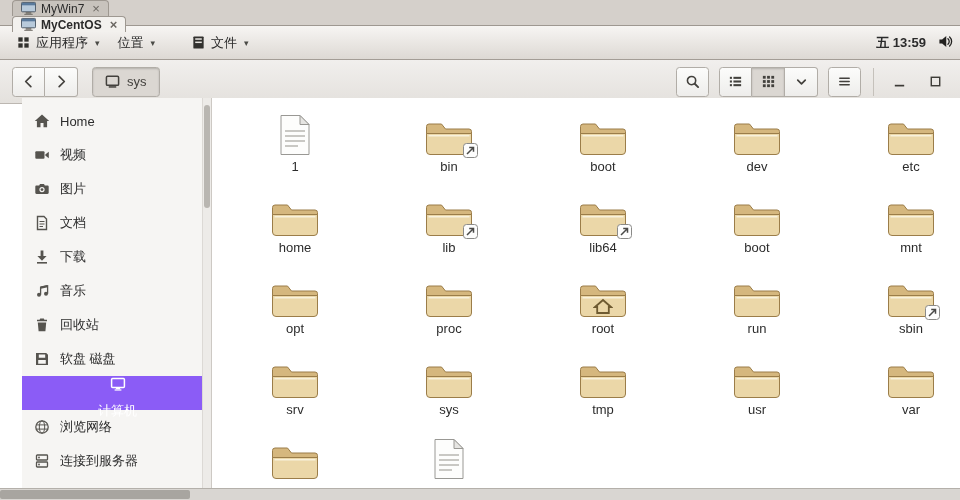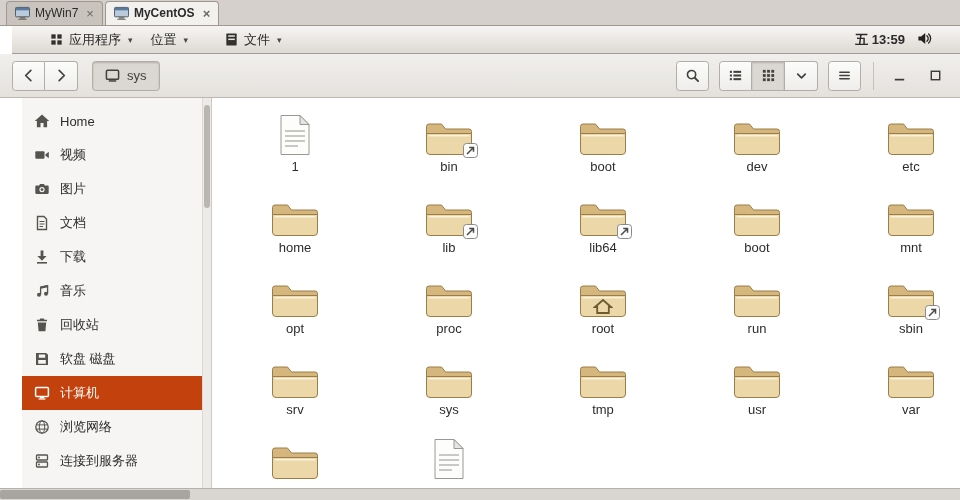--- a/index.html
+++ b/index.html
@@ -1,29 +1,29 @@
 <!DOCTYPE html>
 <html><head>
 <meta charset="utf-8">
 <style>
   * { margin:0; padding:0; box-sizing:border-box; }
   html,body { width:960px; height:500px; overflow:hidden; }
   body { font-family:"Liberation Sans","DejaVu Sans",sans-serif; background:#fff; position:relative; font-size:13px; color:#2b2b2b; }
 
   
-  .vm-tabbar { height:26px; background:#d5d0cb; border-bottom:1px solid #9e9891; display:flex; align-items:center; padding-left:6px; }
+  .vm-tabbar { height:26px; background:#d5d0cb; border-bottom:1px solid #9e9891; display:flex; align-items:flex-start; padding-left:12px;flex-direction:column; }
   .vm-tab { display:flex; align-items:center; gap:5px; height:24px; padding:0 8px; margin-right:2px;
             background:#c8c3bd; border:1px solid #9e9891; border-bottom:none; border-radius:4px 4px 0 0; font-size:12px; }
   .vm-tab.active { background:#f3f1ee; font-weight:bold; }
   .vm-tab-icon { width:15px; height:15px; display:block; }
   .vm-tab-close { font-size:13px; color:#6b6762; margin-left:3px; line-height:1; }
 
   
-  .gnome-topbar { height:28px; background:linear-gradient(#f7f5f3,#ddd9d4); border-bottom:1px solid #a39d96;
-                  display:flex; align-items:center; padding:0 28px;margin-left:12px; }
+  .gnome-topbar { height:34px; background:linear-gradient(#f7f5f3,#ddd9d4); border-bottom:1px solid #a39d96;
+                  display:flex; align-items:center; padding:0 7px; }
   .topbar-menus { display:flex; height:100%; }
   .menu-item { display:flex; align-items:center; gap:5px; padding:0 9px; height:100%; }
   .topbar-menus .menu-item:last-child { margin-left:18px; }
   .menu-icon { width:15px; height:15px; color:#32312e; }
   .menu-icon:empty { display:none; }
   .menu-caret { font-size:9px; color:#4a4a46; margin-left:2px; }
   .topbar-right { margin-left:auto; display:flex; gap:12px; }
   .clock { font-weight:bold; }
   .volume-icon { width:15px; height:15px; color:#22211f; display:block; }
 
@@ -45,21 +45,21 @@
   .win-btn { width:26px; height:26px; display:inline-flex; align-items:center; justify-content:center;
              background:none; border:none; color:#3c3a36; }
   .win-btn + .win-btn { margin-left:10px; }
 
   
   .fm-body { position:absolute; top:98px; left:0; right:0; bottom:12px; display:flex;padding-left:22px; }
 
   .sidebar { width:190px; background:#f6f5f3; border-right:1px solid #cdc9c4; position:relative; padding-top:6px; overflow:hidden; }
   .side-item { height:34px; display:flex; align-items:center; gap:10px; padding:0 10px 0 12px; color:#2d2d2d; }
   .side-icon { width:16px; height:16px; color:#56544f; flex:none; }
-  .side-item.selected { background:#c2410c; color:#fff; }
+  .side-item.selected { background:#8b5cf6; color:#fff;flex-direction:column; }
   .side-item.selected .side-icon { color:#fff; }
   .side-scrollbar { position:absolute; top:0; right:0; bottom:0; width:9px; background:#edebe8; border-left:1px solid #dcd9d5; }
   .side-thumb { position:absolute; top:7px; left:1px; width:6px; height:103px; background:#b9b6b1; border-radius:3px; }
 
   .files { flex:1; background:#fff; padding:12px 0 0 6px; display:grid; grid-template-columns:repeat(5,154px);
            grid-auto-rows:81px; align-content:start; justify-items:center; overflow:hidden; }
   .fitem { width:146px; display:flex; flex-direction:column; align-items:center; }
   .ficon { position:relative; width:48px; height:46px; display:flex; align-items:flex-end; justify-content:center; }
   .fname { margin-top:3px; font-size:13px; color:#2c2c2c; max-width:144px; text-align:center; white-space:nowrap; }
   .i-folder, .i-file, .emblem { display:none; }

